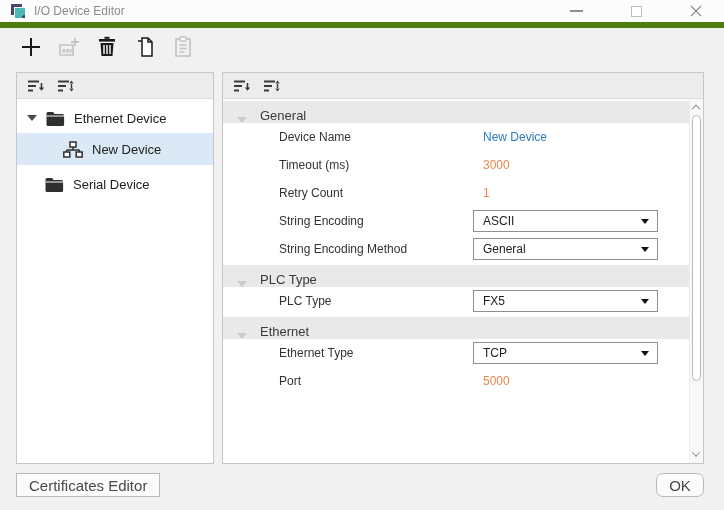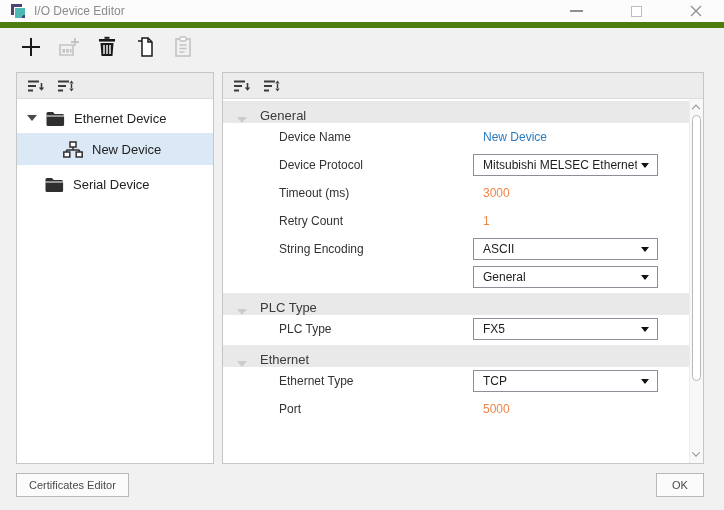--- a/index.html
+++ b/index.html
@@ -65,23 +65,23 @@
                border-left:1px solid #ededed; }
   .sb-arrow { position:absolute; left:3px; width:8px; height:8px; }
   .sb-arrow span { display:block; width:6px; height:6px; border-left:1px solid #8f8f8f; border-top:1px solid #8f8f8f; }
   .sb-up { top:4px; } .sb-up span { transform:rotate(45deg) translate(2px,2px); }
   .sb-down { bottom:4px; } .sb-down span { transform:rotate(225deg) translate(1px,1px); }
   .sb-thumb { position:absolute; left:2px; top:16px; width:9px; height:266px; background:#fff;
               border:1px solid #b9b9b9; border-radius:5px; }
 
   
   .footer-btn { position:absolute; top:473px; height:24px; background:#fbfbfb; border:1px solid #b9b9b9;
-                font-size:11px; color:#4a4a4a; font-family:"Liberation Sans",sans-serif; cursor:default; }
+                font-size:15px; color:#4a4a4a; font-family:"Liberation Sans",sans-serif; cursor:default; }
   .cert-btn { left:16px; padding:0 12px; }
-  .ok-btn { left:656px; width:48px; }
+  .ok-btn { left:656px; width:48px;border-radius:7px; }
 
   svg { display:block; }
 </style>
 </head>
 <body>
 
 <div class="titlebar">
   <span class="app-icon">
     <svg width="16" height="16" viewBox="0 0 16 16">
       <path d="M1 1 h11 v3 h-8 v8 h-3 z" fill="#4a4472"></path>
@@ -220,47 +220,41 @@
     <div class="section-header">
       <span class="section-chevron"></span>
       <span class="section-title">General</span>
     </div>
 
     <div class="prop-row">
       <span class="prop-label">Device Name</span>
       <span class="val-text val-blue">New Device</span>
     </div>
 
-    <div class="prop-row">
-      <span class="prop-label">Device Protocol</span>
-      <span class="combo">
-        <span class="combo-text">Mitsubishi MELSEC Ethernet</span>
-        <span class="combo-arrow"></span>
-      </span>
-    </div>
 
     <div class="prop-row">
       <span class="prop-label">Timeout (ms)</span>
       <span class="val-text val-orange">3000</span>
     </div>
 
     <div class="prop-row">
       <span class="prop-label">Retry Count</span>
       <span class="val-text val-orange">1</span>
     </div>
 
     <div class="prop-row">
       <span class="prop-label">String Encoding</span>
       <span class="combo">
         <span class="combo-text">ASCII</span>
         <span class="combo-arrow"></span>
       </span>
     </div>
 
     <div class="prop-row">
+      <span class="prop-label">String Encoding Method</span>
       <span class="combo">
         <span class="combo-text">General</span>
         <span class="combo-arrow"></span>
       </span>
     </div>
 
 
     <div class="section-header">
       <span class="section-chevron"></span>
       <span class="section-title">PLC Type</span>

